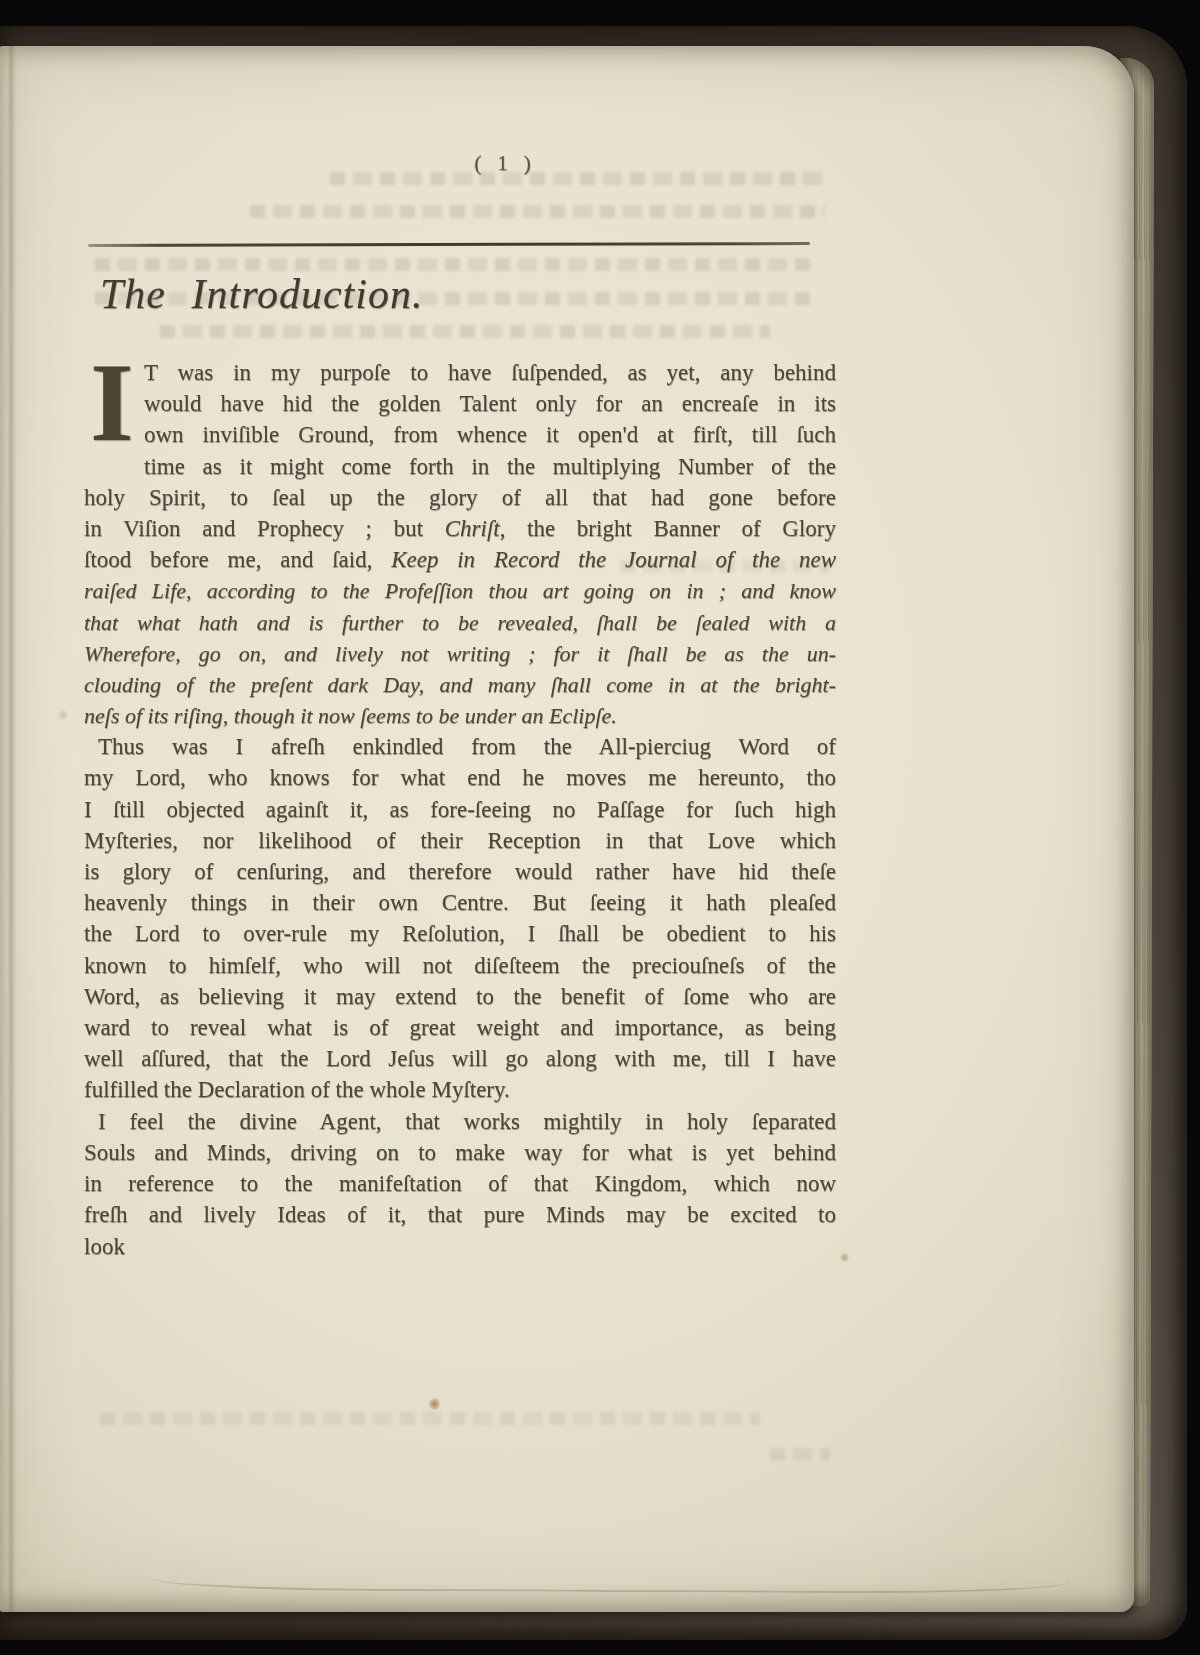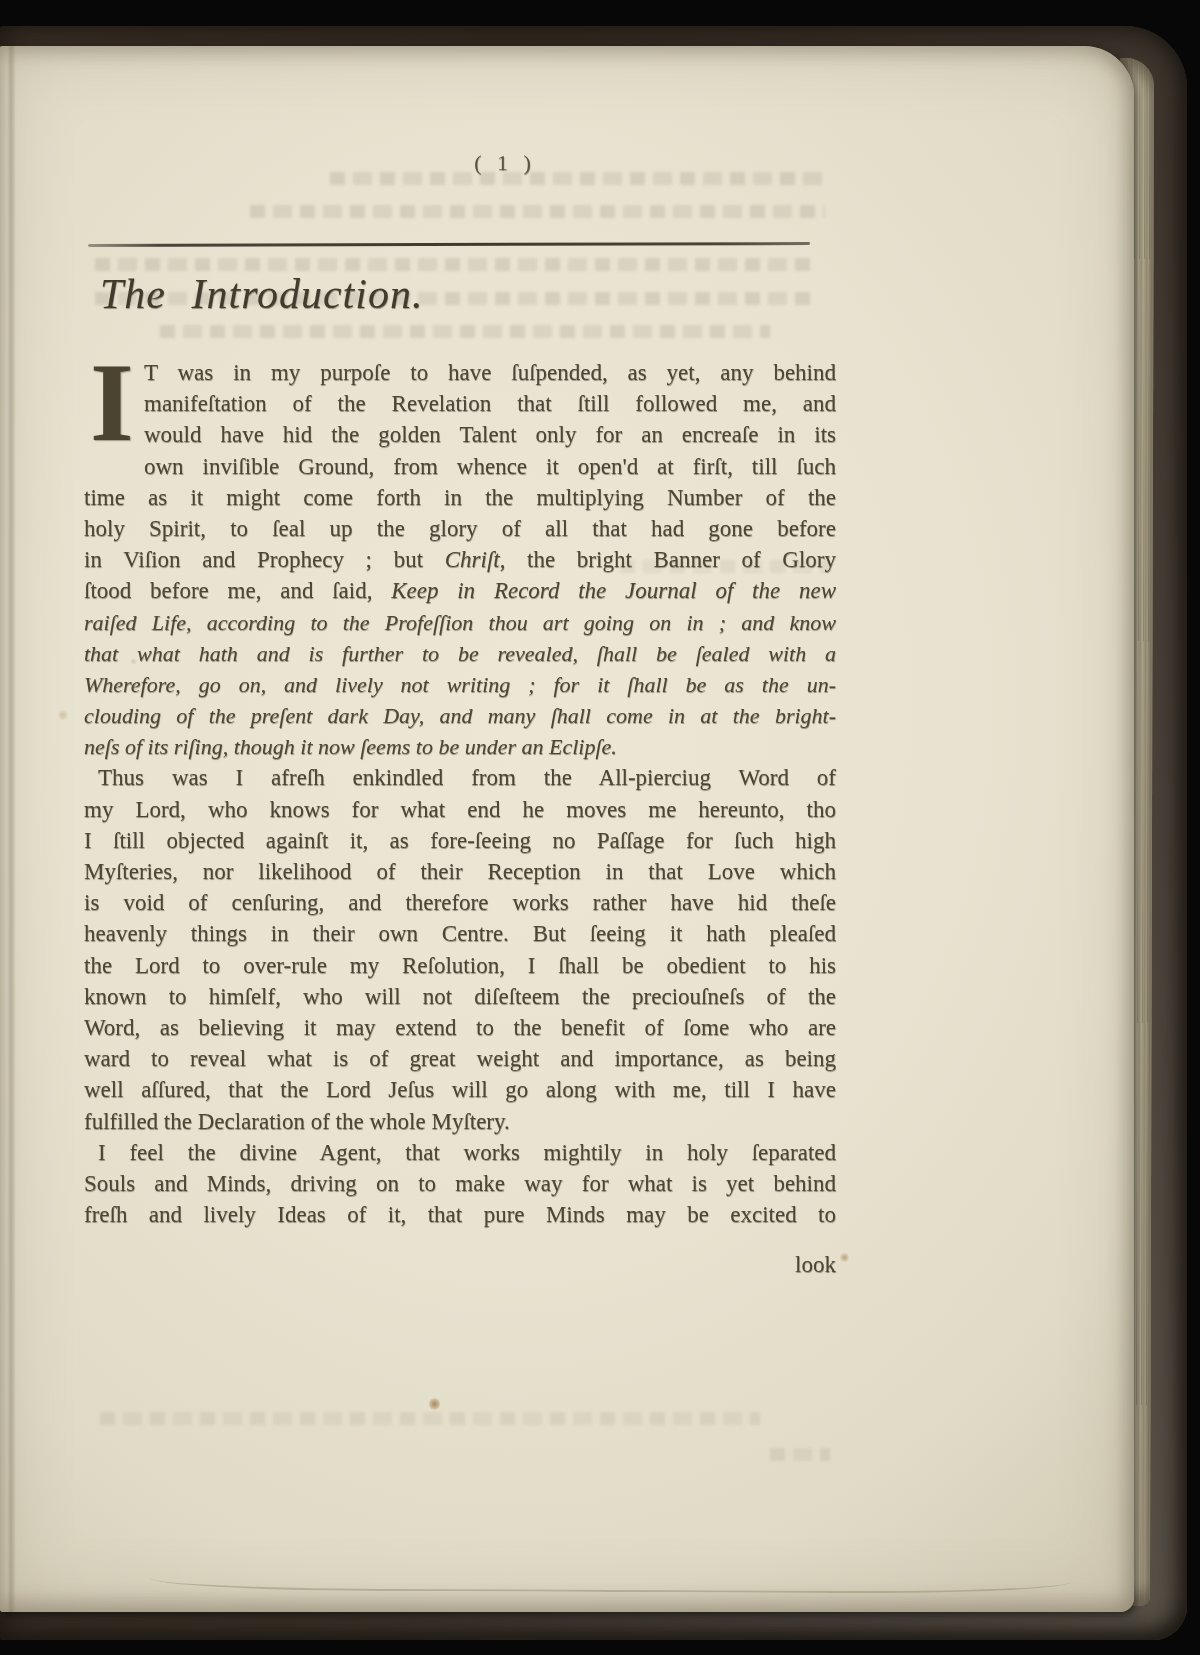--- a/index.html
+++ b/index.html
@@ -81,21 +81,21 @@
   .line{height:31.2px;text-align:justify;text-align-last:justify;}
   .line.nj{text-align-last:left;}
   .line.ind{text-indent:14px;}
   .it{font-style:italic;}
   .it-line{font-style:italic;font-size:22px;}
   .dropcap{
     float:left;width:46px;height:92px;margin:3px 8px 0 6px;
     font-size:112px;line-height:84px;font-weight:bold;color:#4a4431;
     text-shadow:1px 1px 1.2px rgba(70,64,50,.45);
   }
-  .catchword-line{margin-top:19px;text-align:right;height:31.2px;}
+  .catchword-line{margin-top:1px;text-align:left;height:31.2px;}
 </style>
 </head>
 <body>
 
 <div class="cover"></div>
 
 <div class="page-stack"></div>
 
 <div class="page"></div>
 <div class="fold-line"></div>
@@ -116,49 +116,49 @@
 
 <div class="folio ink">( 1 )</div>
 <div class="rule"></div>
 <div class="heading ink">The Introduction.</div>
 
 <div class="textblock ink">
 
   <div>
     <span class="dropcap">I</span>
     <div class="line">T was in my purpoſe to have ſuſpended, as yet, any behind</div>
-    <div class="line">manifeſtation of the Revelation that ſtill followed me, and</div>
     <div class="line">would have hid the golden Talent only for an encreaſe in its</div>
     <div class="line">own inviſible Ground, from whence it open'd at firſt, till ſuch</div>
     <div class="line">time as it might come forth in the multiplying Number of the</div>
     <div class="line">holy Spirit, to ſeal up the glory of all that had gone before</div>
     <div class="line"><span>in Viſion and Prophecy ; but </span><span class="it">Chriſt</span><span>, the bright Banner of Glory</span></div>
     <div class="line"><span>ſtood before me, and ſaid, </span><span class="it">Keep in Record the Journal of the new</span></div>
     <div class="line it-line">raiſed Life, according to the Profeſſion thou art going on in ; and know</div>
     <div class="line it-line">that what hath and is further to be revealed, ſhall be ſealed with a</div>
     <div class="line it-line">Wherefore, go on, and lively not writing ; for it ſhall be as the un-</div>
     <div class="line it-line">clouding of the preſent dark Day, and many ſhall come in at the bright-</div>
     <div class="line it-line nj">neſs of its riſing, though it now ſeems to be under an Eclipſe.</div>
   </div>
 
   <div>
     <div class="line ind">Thus was I afreſh enkindled from the All-pierciug Word of</div>
     <div class="line">my Lord, who knows for what end he moves me hereunto, tho</div>
     <div class="line">I ſtill objected againſt it, as fore-ſeeing no Paſſage for ſuch high</div>
     <div class="line">Myſteries, nor likelihood of their Reception in that Love which</div>
-    <div class="line">is void of cenſuring, and therefore works rather have hid theſe</div>
+    <div class="line">is glory of cenſuring, and therefore would rather have hid theſe</div>
     <div class="line">heavenly things in their own Centre.  But ſeeing it hath pleaſed</div>
     <div class="line">the Lord to over-rule my Reſolution, I ſhall be obedient to his</div>
     <div class="line">known to himſelf, who will not diſeſteem the preciouſneſs of the</div>
     <div class="line">Word, as believing it may extend to the benefit of ſome who are</div>
     <div class="line">ward to reveal what is of great weight and importance, as being</div>
     <div class="line">well aſſured, that the Lord Jeſus will go along with me, till I have</div>
     <div class="line nj">fulfilled the Declaration of the whole Myſtery.</div>
   </div>
 
   <div>
     <div class="line ind">I feel the divine Agent, that works mightily in holy ſeparated</div>
     <div class="line">Souls and Minds, driving on to make way for what is yet behind</div>
+    <div class="line">in reference to the manifeſtation of that Kingdom, which now</div>
     <div class="line">freſh and lively Ideas of it, that pure Minds may be excited to</div>
   </div>
 
   <div class="catchword-line">look</div>
 </div>
 
 </body></html>

